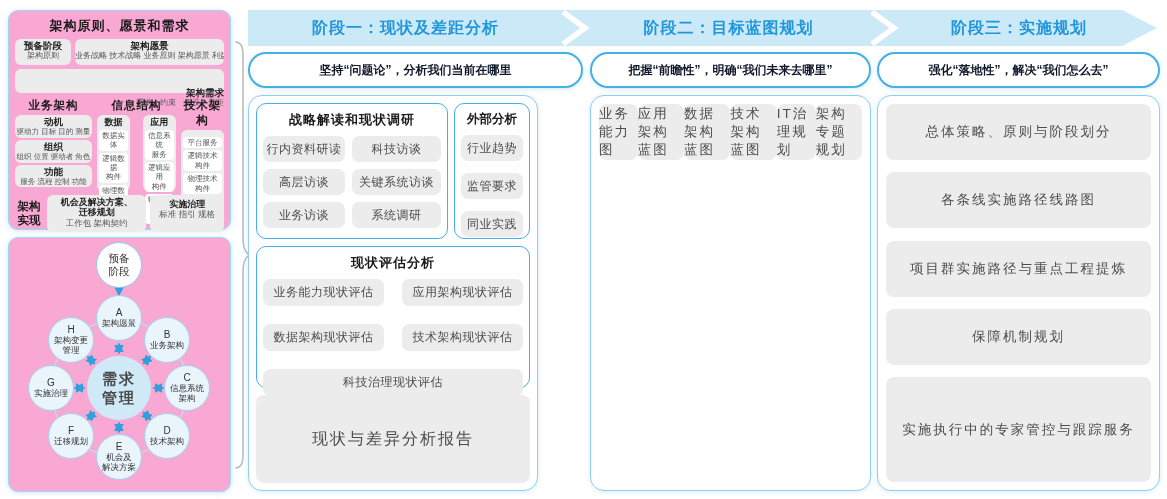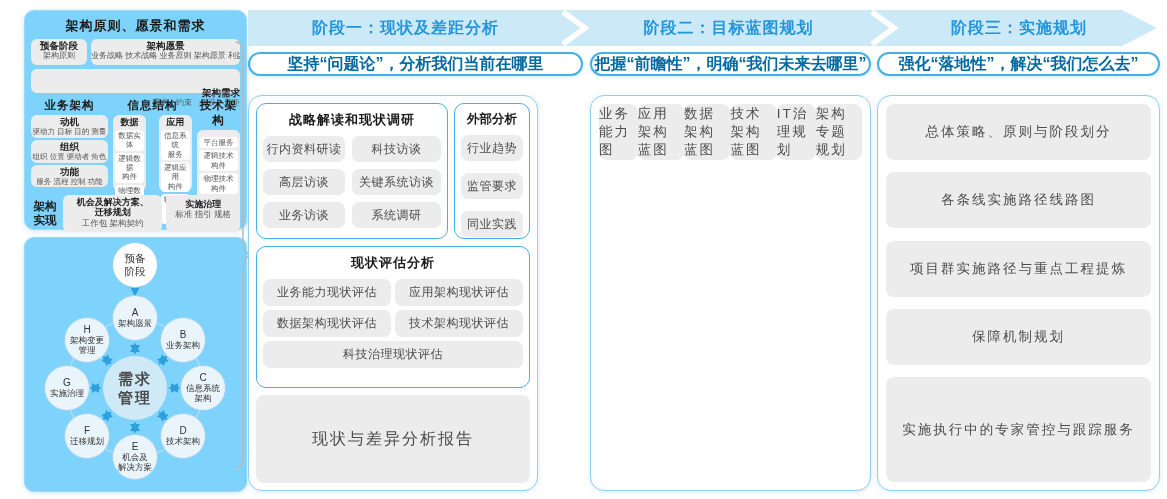--- a/index.html
+++ b/index.html
@@ -3,24 +3,23 @@
 <meta charset="utf-8">
 <style>
   html,body{margin:0;padding:0;}
   body{
     width:1167px;height:499px;position:relative;overflow:hidden;
     background:#fff;color:#333;
     font-family:"Liberation Sans","DejaVu Sans",sans-serif;
   }
   
   .panel{
-    position:absolute;background:#7dd3fc;box-sizing:border-box;
+    position:absolute;background:#f9a8d4;box-sizing:border-box;
     border:1.5px solid #9ed8f5;border-radius:10px;
     box-shadow:0 1px 5px rgba(110,180,225,.35);
-    margin-left:16px;
   }
   #left-top{left:8px;top:10px;width:223px;height:220px;padding:4px 6px;}
   .lp-title{font-size:13px;font-weight:bold;color:#1a1a1a;text-align:center;letter-spacing:1px;margin:2px 0 4px;}
   .gray{background:#ececec;border-radius:6px;box-sizing:border-box;}
   .lp-row1{display:flex;gap:4px;height:26px;}
   .lp-prelim{width:56px;text-align:center;padding-top:1px;}
   .lp-vision{flex:1;text-align:center;padding-top:1px;overflow:hidden;}
   .bt{font-size:9.5px;font-weight:bold;color:#222;line-height:1.2;}
   .bs{font-size:8px;color:#555;line-height:1.25;white-space:nowrap;}
   .lp-req{margin-top:4px;height:24px;text-align:right;padding-top:18px;}
@@ -63,22 +62,22 @@
     font-size:15px;font-weight:bold;color:#4a4a4a;letter-spacing:2px;white-space:pre-line;line-height:1.3;}
   
   #brace{position:absolute;left:230px;top:40px;width:20px;height:430px;}
   
   #band-svg{position:absolute;left:248px;top:10px;}
   .ph-header{position:absolute;top:10px;height:36px;display:flex;align-items:center;justify-content:center;
     font-size:16px;font-weight:bold;color:#2196d9;letter-spacing:1px;}
   #ph1{left:248px;width:315px;}
   #ph2{left:585px;width:287px;}
   #ph3{left:894px;width:250px;}
-  .slogan{position:absolute;top:52px;height:24px;background:#fff;border:2px solid #45b0e5;border-radius:18px;
-    display:flex;align-items:center;justify-content:center;font-size:16px;font-weight:bold;color:#0369a1;
+  .slogan{position:absolute;top:52px;height:36px;background:#fff;border:2px solid #45b0e5;border-radius:18px;
+    display:flex;align-items:center;justify-content:center;font-size:12px;font-weight:bold;color:#0f172a;
     box-sizing:border-box;box-shadow:0 1px 4px rgba(110,180,225,.3);}
   #sl1{left:248px;width:335px;}
   #sl2{left:590px;width:281px;}
   #sl3{left:877px;width:283px;}
   .pcontainer{position:absolute;top:95px;height:396px;background:#fff;border:1.5px solid #8fd0f0;
     border-radius:14px;box-sizing:border-box;box-shadow:0 1px 5px rgba(110,180,225,.25);}
   #pc1{left:248px;width:290px;padding:7px;}
   #pc2{left:590px;width:281px;padding:8px;display:flex;flex-direction:row;justify-content:space-between;}
   #pc3{left:877px;width:283px;padding:8px;display:flex;flex-direction:column;justify-content:space-between;}
   
@@ -86,21 +85,21 @@
   .bluebox{border:1.5px solid #45b0e5;border-radius:10px;box-sizing:border-box;padding:5px 6px;}
   .survey{flex:1;}
   .sec-title{font-size:13px;font-weight:bold;color:#1a1a1a;text-align:center;letter-spacing:1px;margin:2px 0 7px;}
   .survey-grid{display:grid;grid-template-columns:1fr 1.08fr;gap:7px;}
   .gbox{background:#ececec;border-radius:7px;height:26px;display:flex;align-items:center;justify-content:center;
     font-size:12px;color:#4d4d4d;letter-spacing:.5px;}
   .external{width:76px;display:flex;flex-direction:column;}
   .ext-col{display:flex;flex-direction:column;gap:12px;}
   .external .sec-title{font-size:12.5px;letter-spacing:0;}
   .assess{margin-top:7px;height:142px;}
-  .assess-grid{display:grid;grid-template-columns:1fr 1fr;gap:4px;}
+  .assess-grid{display:grid;grid-template-columns:1fr 1fr;gap:18px;}
   .assess-grid .gbox{height:27px;}
   .span2{grid-column:1 / -1;}
   .report{margin-top:7px;height:88px;background:#ececec;border-radius:8px;
     display:flex;align-items:center;justify-content:center;font-size:16px;color:#4d4d4d;letter-spacing:2px;}
   
   .pbox{height:56px;background:#ececec;border-radius:8px;display:flex;align-items:center;justify-content:center;
     font-size:13.5px;color:#4d4d4d;letter-spacing:2px;}
   .pbox-tall{height:105px;}
 </style>
 </head>

